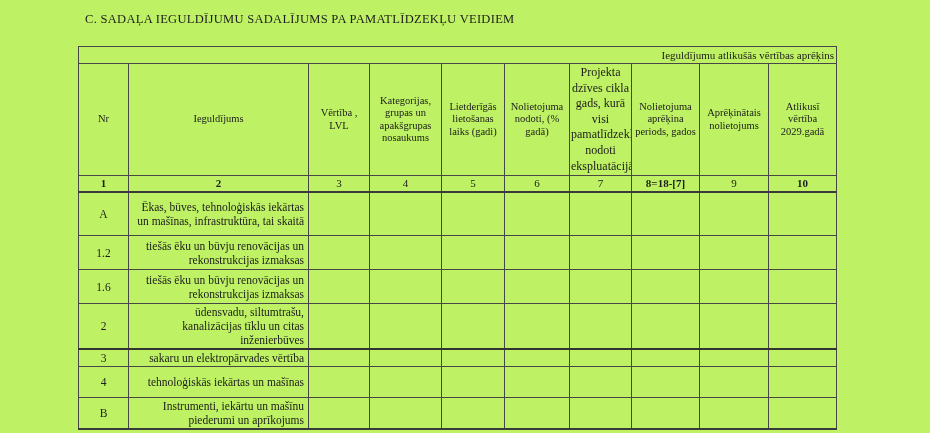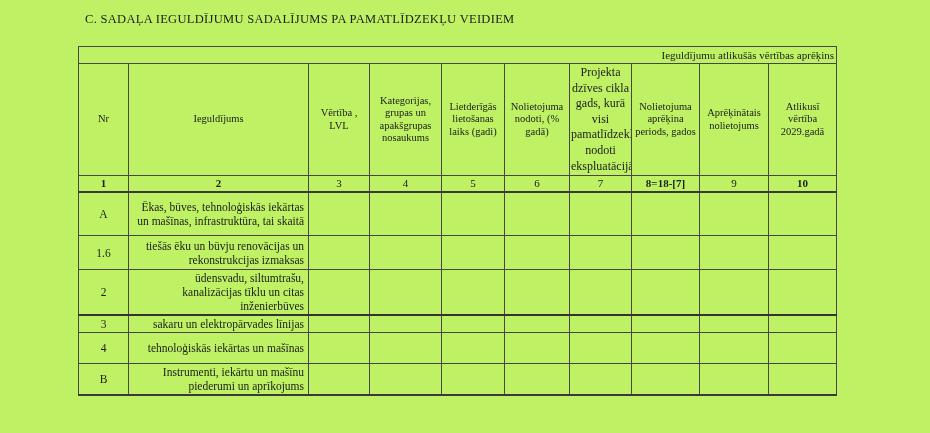--- a/index.html
+++ b/index.html
@@ -113,20 +113,32 @@
           <td></td>
           <td></td>
           <td></td>
           <td></td>
           <td></td>
           <td></td>
           <td></td>
       </tr>
 
 
+      <tr class="body-row rh34">
+        <td class="nr">1.2</td>
+        <td class="desc">tiešās ēku un būvju renovācijas un rekonstrukcijas izmaksas</td>
+        <td></td>
+          <td></td>
+          <td></td>
+          <td></td>
+          <td></td>
+          <td></td>
+          <td></td>
+          <td></td>
+      </tr>
 
       <tr class="body-row rh34">
         <td class="nr">1.6</td>
         <td class="desc">tiešās ēku un būvju renovācijas un rekonstrukcijas izmaksas</td>
         <td></td>
           <td></td>
           <td></td>
           <td></td>
           <td></td>
           <td></td>
@@ -142,21 +154,21 @@
           <td></td>
           <td></td>
           <td></td>
           <td></td>
           <td></td>
           <td></td>
       </tr>
 
       <tr class="body-row rh16">
         <td class="nr">3</td>
-        <td class="desc">sakaru un elektropārvades līnijas</td>
+        <td class="desc">sakaru un elektropārvades vērtība</td>
         <td></td>
           <td></td>
           <td></td>
           <td></td>
           <td></td>
           <td></td>
           <td></td>
           <td></td>
       </tr>
 

